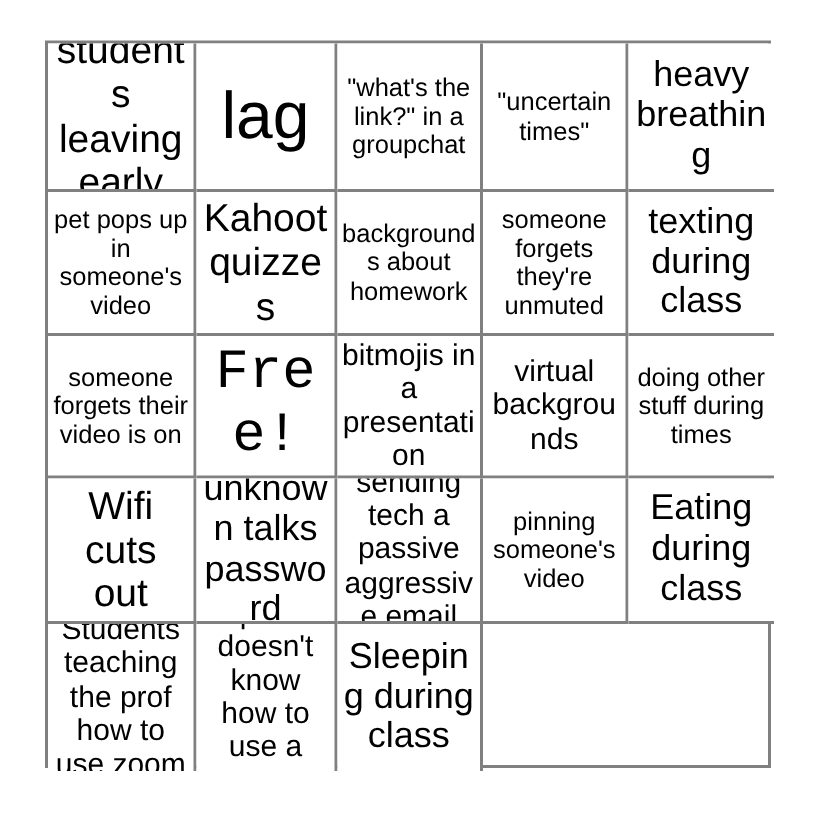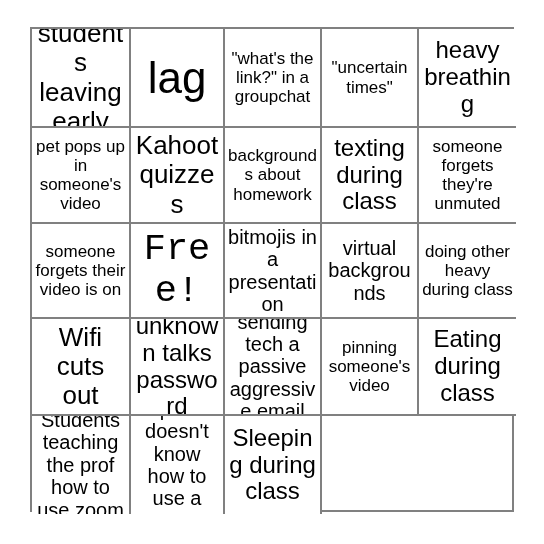--- a/index.html
+++ b/index.html
@@ -78,40 +78,40 @@
     </div>
     <div class="bingo-cell fs-sm">
       <span class="cell-text">pet pops up in someone's video</span>
     </div>
     <div class="bingo-cell fs-lg">
       <span class="cell-text">Kahoot quizzes</span>
     </div>
     <div class="bingo-cell fs-sm">
       <span class="cell-text">backgrounds about homework</span>
     </div>
+    <div class="bingo-cell fs-sm">
+      <span class="cell-text">someone forgets they're unmuted</span>
+    </div>
     <div class="bingo-cell fs-md">
       <span class="cell-text">texting during class</span>
-    </div>
-    <div class="bingo-cell fs-sm">
-      <span class="cell-text">someone forgets they're unmuted</span>
     </div>
     <div class="bingo-cell fs-sm">
       <span class="cell-text">someone forgets their video is on</span>
     </div>
     <div class="bingo-cell fs-xl">
       <span class="cell-text">Free!</span>
     </div>
     <div class="bingo-cell fs-xs">
       <span class="cell-text">bitmojis in a presentation</span>
     </div>
     <div class="bingo-cell fs-xs">
       <span class="cell-text">virtual backgrounds</span>
     </div>
     <div class="bingo-cell fs-sm">
-      <span class="cell-text">doing other heavy during class</span>
+      <span class="cell-text">doing other stuff during times</span>
     </div>
     <div class="bingo-cell fs-lg">
       <span class="cell-text">Wifi cuts out</span>
     </div>
     <div class="bingo-cell fs-md">
       <span class="cell-text">unknown talks password</span>
     </div>
     <div class="bingo-cell fs-xs">
       <span class="cell-text">sending tech a passive aggressive email</span>
     </div>

